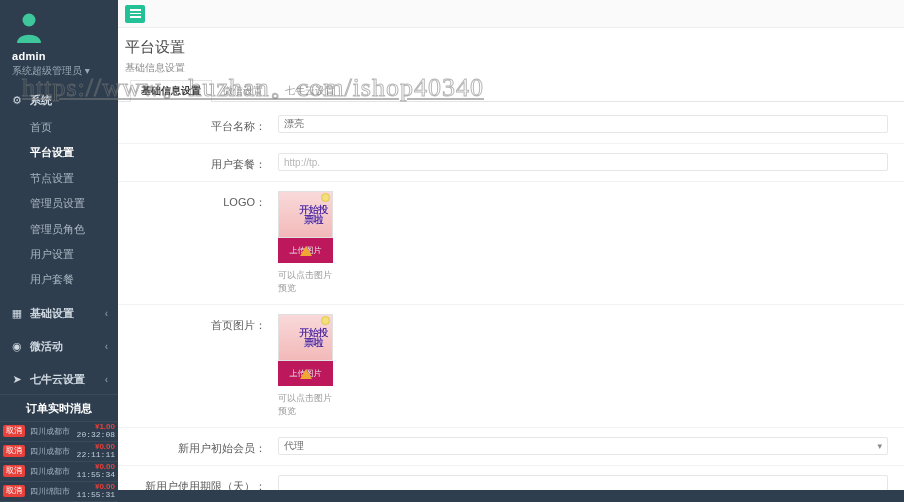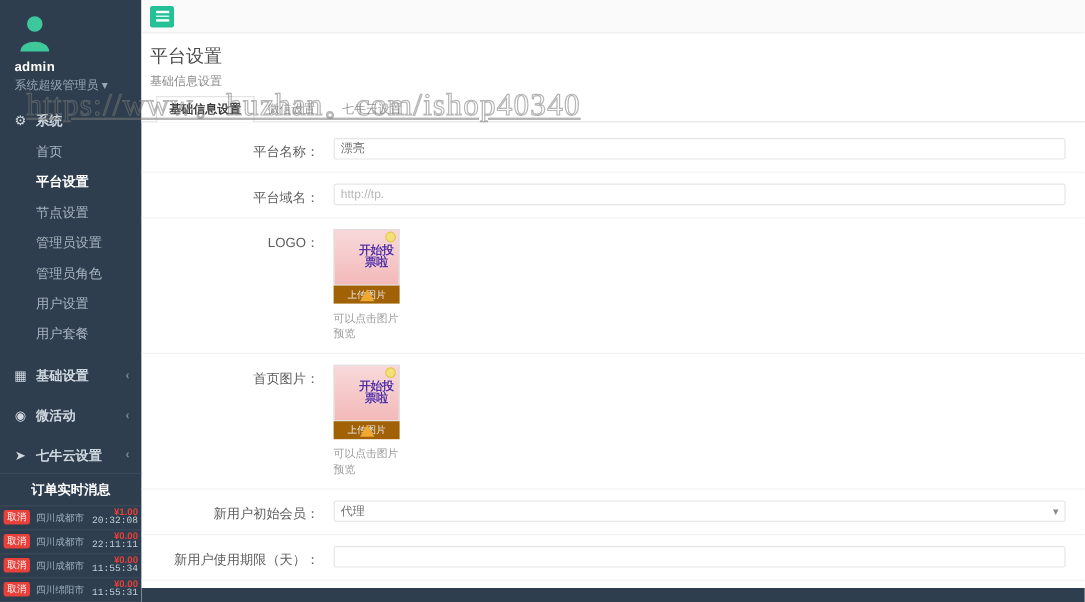--- a/index.html
+++ b/index.html
@@ -144,21 +144,21 @@
     position:absolute; left:18px; right:2px; top: 13px;
     text-align:center; font-size: 10px; font-weight: bold;
     color:#5b2e9e; letter-spacing: -0.5px; line-height: 1;
     text-shadow: 0 0 1px #fff;
   }
   .thumb .badge-circ {
     position:absolute; right: 2px; top: 1px; width: 9px; height: 9px;
     border-radius: 50%; background: #f3e07a; border: 1px solid #e0c74e;
   }
   .upload-btn {
-    width: 55px; height: 15px; background: #a16207; color: #e8e8e8;
+    width: 55px; height: 25px; background: #be185d; color: #e8e8e8;
     font-size: 8px; display: flex; align-items: center; justify-content: center;
     position: relative; cursor: pointer;
   }
   .broken-ico {
     position: absolute; left: 50%; top: 50%;
     transform: translate(-50%,-50%);
     width: 0; height: 0;
     border-left: 6px solid transparent; border-right: 6px solid transparent;
     border-bottom: 10px solid #f0a830;
   }
@@ -301,21 +301,21 @@
     <div class="form-area">
 
       <div class="form-row">
         <div class="form-label">平台名称：</div>
         <div class="form-field">
           <input class="txt-input" type="text" value="漂亮" style="">
         </div>
       </div>
 
       <div class="form-row">
-        <div class="form-label">平台域名：</div>
+        <div class="form-label">用户套餐：</div>
         <div class="form-field">
           <input class="txt-input" type="text" placeholder="http://tp." style="">
         </div>
       </div>
 
       <div class="form-row">
         <div class="form-label">LOGO：</div>
         <div class="form-field">
           <div class="upload-box">
             <div class="thumb">

